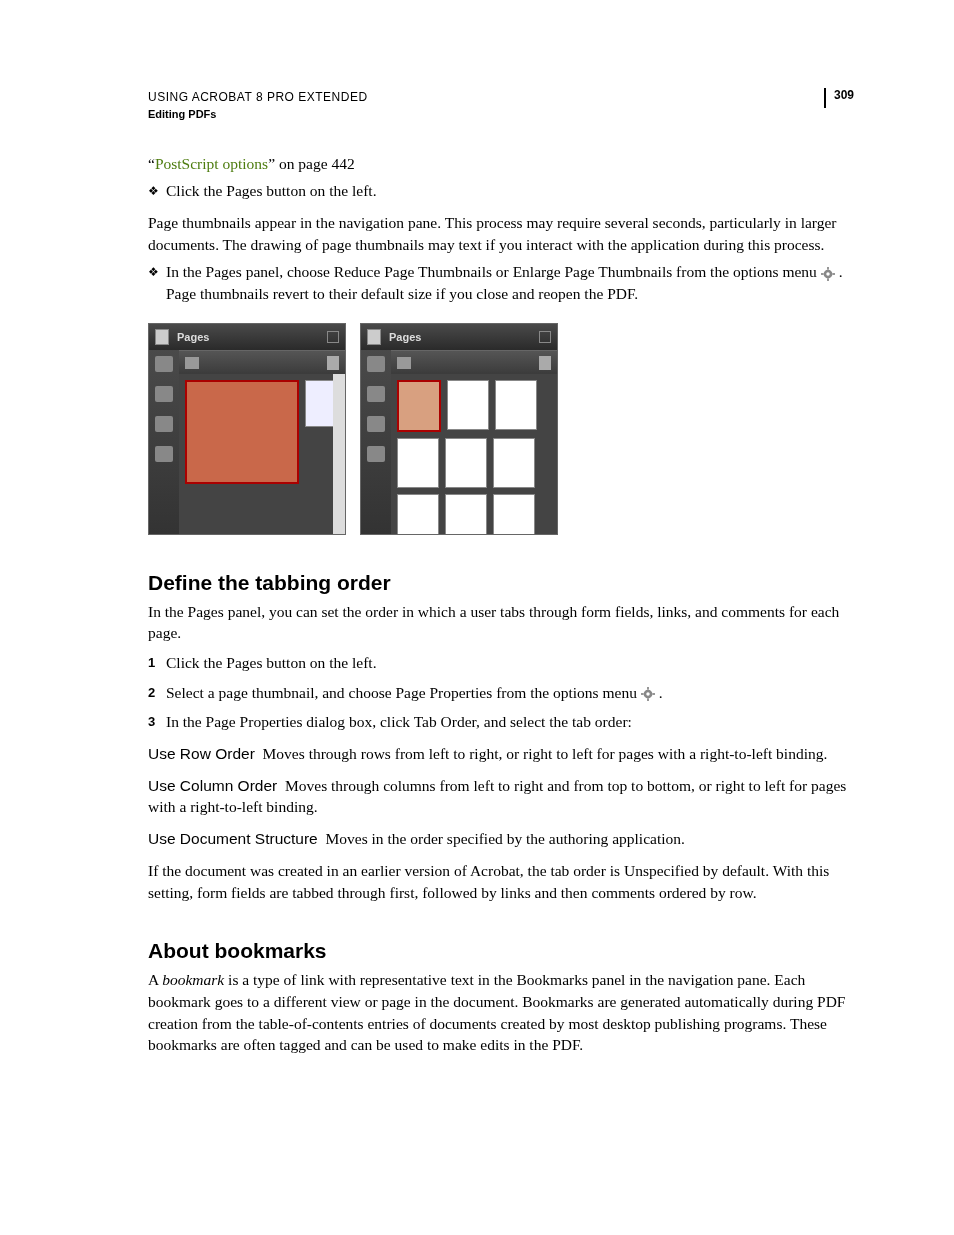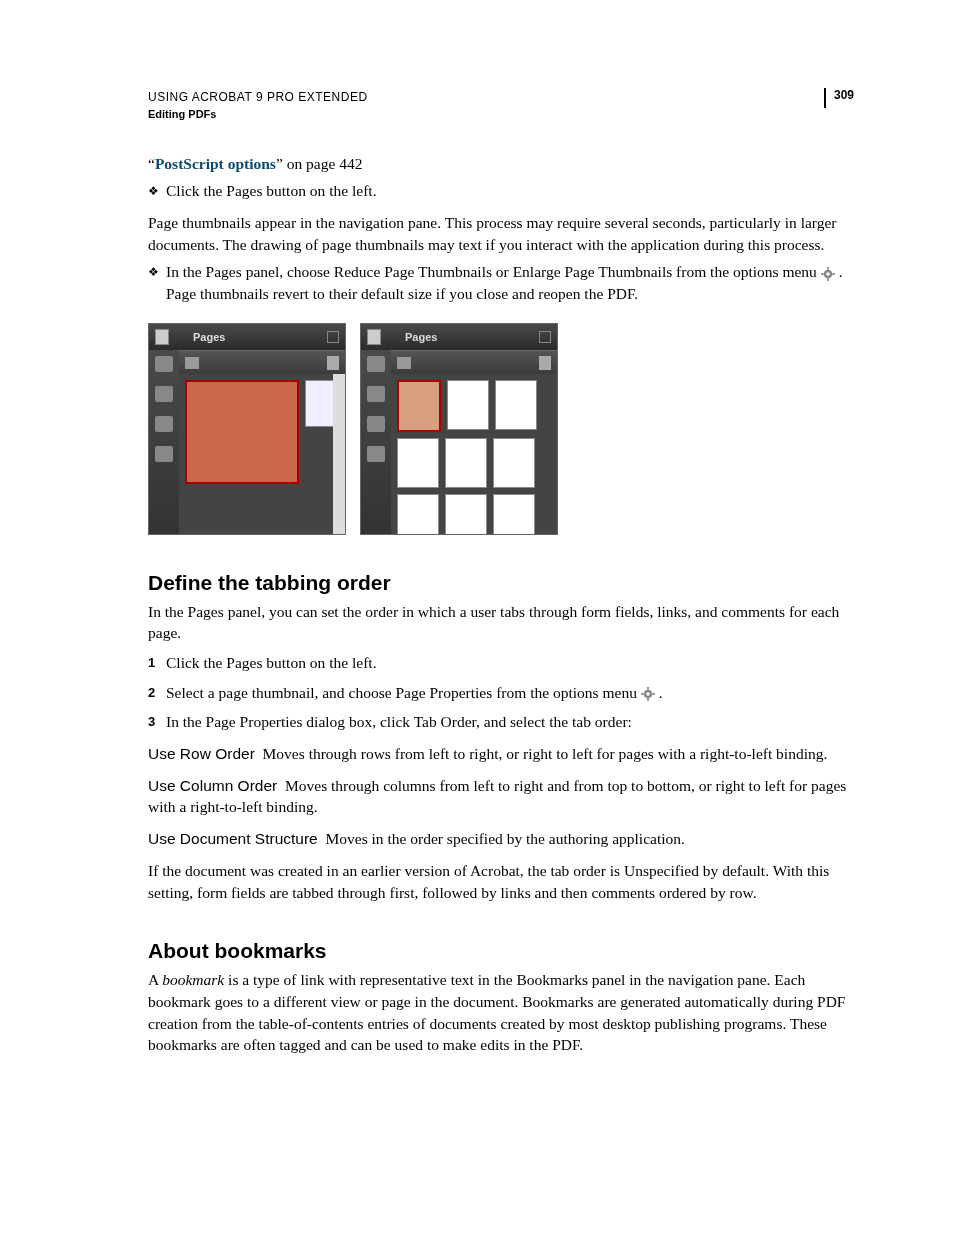--- a/index.html
+++ b/index.html
@@ -48,22 +48,21 @@
     font-weight: bold;
     font-size: 16px;
     margin: 28px 0 4px 0;
   }
   .body-text {
     font-size: 15.5px;
     line-height: 1.4;
     margin: 4px 0;
   }
   .link {
-    color: #0c4a6e;
-    font-weight: bold;
+    color: #4d7c0f;
   }
   .bullet-row {
     display: flex;
     align-items: flex-start;
     margin: 6px 0 10px 0;
     font-size: 15.5px;
     line-height: 1.4;
   }
   .bullet-sym {
     width: 18px;
@@ -134,21 +133,21 @@
   }
   .panel-top {
     height: 26px;
     background: linear-gradient(#4a4a4a, #2a2a2a);
     display: flex;
     align-items: center;
     padding: 0 6px;
     color: #ddd;
     font-family: Arial, sans-serif;
     font-size: 11px;
-    gap: 24px;
+    gap: 8px;
   }
   .panel-top .lbl { flex: 1; font-weight: bold; }
   .panel-toolbar {
     height: 24px;
     background: linear-gradient(#555, #3a3a3a);
     border-top: 1px solid #666;
     border-bottom: 1px solid #222;
     display: flex;
     align-items: center;
     padding: 0 6px;
@@ -212,21 +211,21 @@
   .collapse-sq { width:10px; height:10px; border:1px solid #888; }
   .doc-ic { width:12px; height:14px; background:#ccc; border:1px solid #888; }
 </style>
 </head>
 <body>
 
 <div class="page">
 
   <div class="header">
     <div class="header-left">
-      <div class="header-title">USING ACROBAT 9 PRO EXTENDED</div>
+      <div class="header-title">USING ACROBAT 8 PRO EXTENDED</div>
       <div class="header-sub">Editing PDFs</div>
     </div>
     <div class="page-num">309</div>
   </div>
 
   <div class="body-text">
     <span>“</span><span class="link">PostScript options</span><span>” on page 442</span>
   </div>
 
   <div class="bullet-row">

